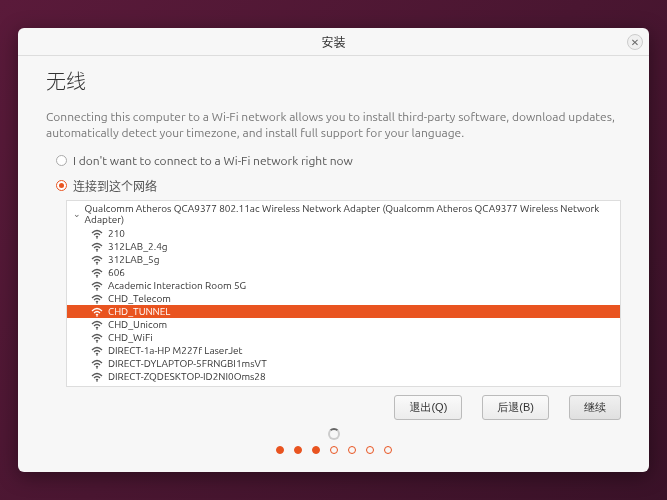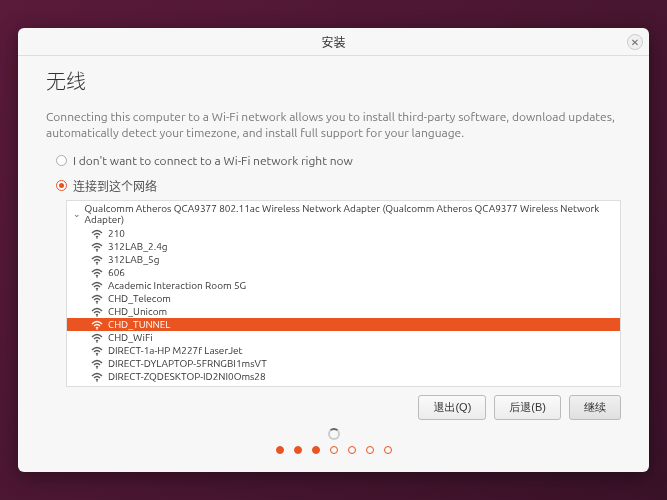--- a/index.html
+++ b/index.html
@@ -80,21 +80,21 @@
   padding: 1px 6px 1px 24px; color: #333;
   cursor: pointer;
 }
 .net-row.selected { background: #e95420; color: #fff; }
 .wifi-icon {
   width: 12px; height: 10px; position: relative;
   display: inline-flex; align-items: flex-end; justify-content: center;
 }
 .wifi-icon svg { width: 12px; height: 10px; }
 .button-bar {
-  display: flex; justify-content: flex-end; gap: 8px;
+  display: flex; justify-content: flex-end; gap: 20px;
   padding: 8px 0 4px 0;
 }
 .btn {
   padding: 4px 14px; font-size: 11px;
   border: 1px solid #bbb; border-radius: 3px;
   background: linear-gradient(#fafafa,#ececec);
   color: #333; cursor: pointer;
 }
 .btn:last-child { background: linear-gradient(#f0f0f0,#e0e0e0); }
 .progress-dots {
@@ -189,37 +189,37 @@
           </div>
           <div class="net-row">
             <span class="wifi-icon">
               <svg viewBox="0 0 12 10">
                 <path d="M1 4 Q6 -1 11 4 M3 6 Q6 3 9 6 M5 8 Q6 7 7 8" stroke="#555" stroke-width="1.2" fill="none"></path>
                 <circle cx="6" cy="9" r="0.8" fill="#555"></circle>
               </svg>
             </span>
             <span>CHD_Telecom</span>
           </div>
-          <div class="net-row">
-            <span class="wifi-icon">
-              <svg viewBox="0 0 12 10">
-                <path d="M1 4 Q6 -1 11 4 M3 6 Q6 3 9 6 M5 8 Q6 7 7 8" stroke="#555" stroke-width="1.2" fill="none"></path>
-                <circle cx="6" cy="9" r="0.8" fill="#555"></circle>
-              </svg>
-            </span>
-            <span>CHD_Unicom</span>
-          </div>
           <div class="net-row selected">
             <span class="wifi-icon">
               <svg viewBox="0 0 12 10">
                 <path d="M1 4 Q6 -1 11 4 M3 6 Q6 3 9 6 M5 8 Q6 7 7 8" stroke="#fff" stroke-width="1.2" fill="none"></path>
                 <circle cx="6" cy="9" r="0.8" fill="#fff"></circle>
               </svg>
             </span>
             <span>CHD_TUNNEL</span>
+          </div>
+          <div class="net-row">
+            <span class="wifi-icon">
+              <svg viewBox="0 0 12 10">
+                <path d="M1 4 Q6 -1 11 4 M3 6 Q6 3 9 6 M5 8 Q6 7 7 8" stroke="#555" stroke-width="1.2" fill="none"></path>
+                <circle cx="6" cy="9" r="0.8" fill="#555"></circle>
+              </svg>
+            </span>
+            <span>CHD_Unicom</span>
           </div>
           <div class="net-row">
             <span class="wifi-icon">
               <svg viewBox="0 0 12 10">
                 <path d="M1 4 Q6 -1 11 4 M3 6 Q6 3 9 6 M5 8 Q6 7 7 8" stroke="#555" stroke-width="1.2" fill="none"></path>
                 <circle cx="6" cy="9" r="0.8" fill="#555"></circle>
               </svg>
             </span>
             <span>CHD_WiFi</span>
           </div>

